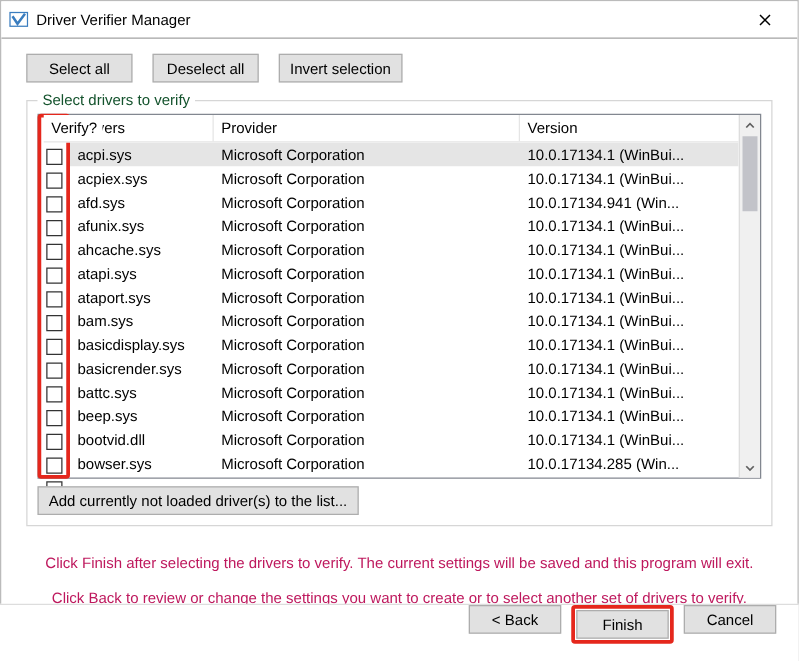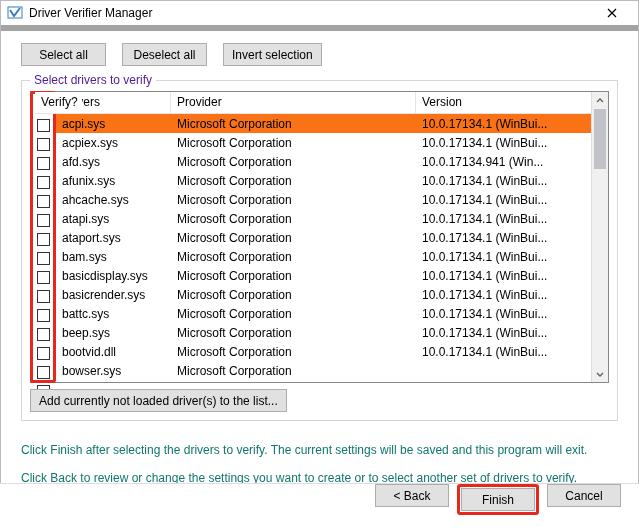--- a/index.html
+++ b/index.html
@@ -9,21 +9,21 @@
     font-size: 12px;
     background: #fff;
     width: 639px;
     height: 529px;
     overflow: hidden;
     border: 1px solid #bbb;
   }
   .titlebar {
     height: 30px;
     background: #fff;
-    border-bottom: 6px solid #a3a3a3;
+    border-bottom: 1px solid #a3a3a3;
     display: flex;
     align-items: center;
     padding: 0 4px 0 6px;
   }
   .title-icon {
     width: 16px; height: 16px;
     margin-right: 6px;
     display: inline-flex; align-items: center; justify-content: center;
   }
   .title-text { flex: 1; font-size: 12px; color: #000; }
@@ -51,21 +51,21 @@
     position: relative;
     padding: 10px 8px 8px 8px;
   }
   .group-label {
     position: absolute;
     top: -8px;
     left: 8px;
     background: #fff;
     padding: 0 4px;
     font-size: 12px;
-    color: #4c1d95;
+    color: #14532d;
   }
   .table-wrap {
     border: 1px solid #828790;
     height: 292px;
     display: flex;
     background: #fff;
   }
   .checkbox-col {
     width: 26px;
     padding-top: 22px;
@@ -119,21 +119,21 @@
   .col-ver { flex: 1; border-right: none; }
   .tbody {
     flex: 1;
     overflow: hidden;
   }
   .row {
     display: flex;
     height: 19px;
     align-items: center;
   }
-  .row.sel { background: #f97316; }
+  .row.sel { background: #e5e5e5; }
   .td {
     padding: 0 6px;
     font-size: 12px;
     color: #000;
     white-space: nowrap;
     overflow: hidden;
     text-overflow: ellipsis;
   }
   .scrollbar {
     width: 17px;
@@ -154,21 +154,22 @@
     position: absolute; left: 2px; right: 2px; top: 0; height: 60px;
     background: #c2c3c9; border-radius: 0;
   }
   .add-btn-row {
     display: flex; justify-content: flex-start; margin-top: 6px;
   }
   .add-btn-row .btn { min-width: 250px; }
   .instructions {
     margin: 14px 20px 15px 20px;
     font-size: 12px;
-    color: #0f766e;
+    color: #be185d;
+    text-align: center;
   }
   .instructions div { margin-bottom: 14px; }
   .footer {
     position: absolute;
     bottom: 0; left: 0; right: 0;
     border-top: 1px solid #ddd;
     height: 46px;
     display: flex;
     justify-content: flex-end;
     align-items: flex-start;
@@ -328,20 +329,21 @@
               <div class="td col-ver">10.0.17134.1 (WinBui...</div>
             </div>
             <div class="row">
               <div class="td col-drv">bootvid.dll</div>
               <div class="td col-prov">Microsoft Corporation</div>
               <div class="td col-ver">10.0.17134.1 (WinBui...</div>
             </div>
             <div class="row">
               <div class="td col-drv">bowser.sys</div>
               <div class="td col-prov">Microsoft Corporation</div>
+              <div class="td col-ver">10.0.17134.285 (Win...</div>
             </div>
             <div class="row"></div>
           </div>
       </div>
       <div class="scrollbar">
         <div class="sb-btn">
           <svg viewBox="0 0 8 8">
               <path d="M1 5 L4 2 L7 5" stroke="#606060" fill="none" stroke-width="1.4"></path>
             </svg>
         </div>

